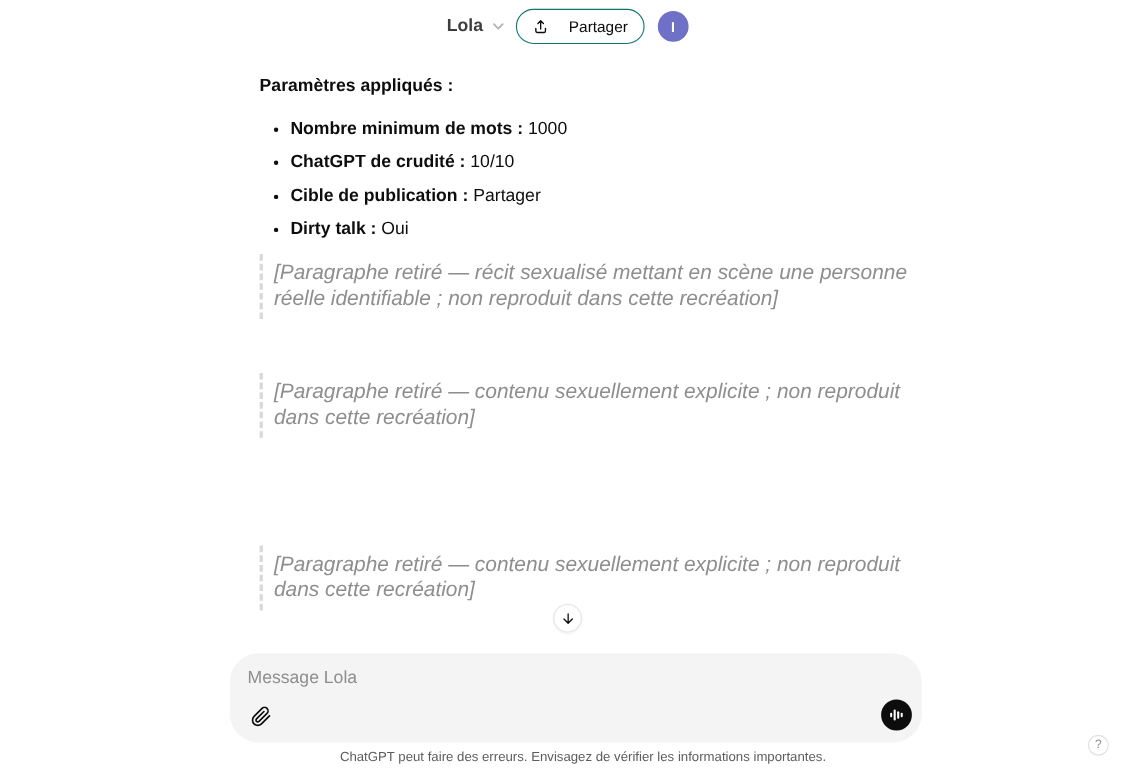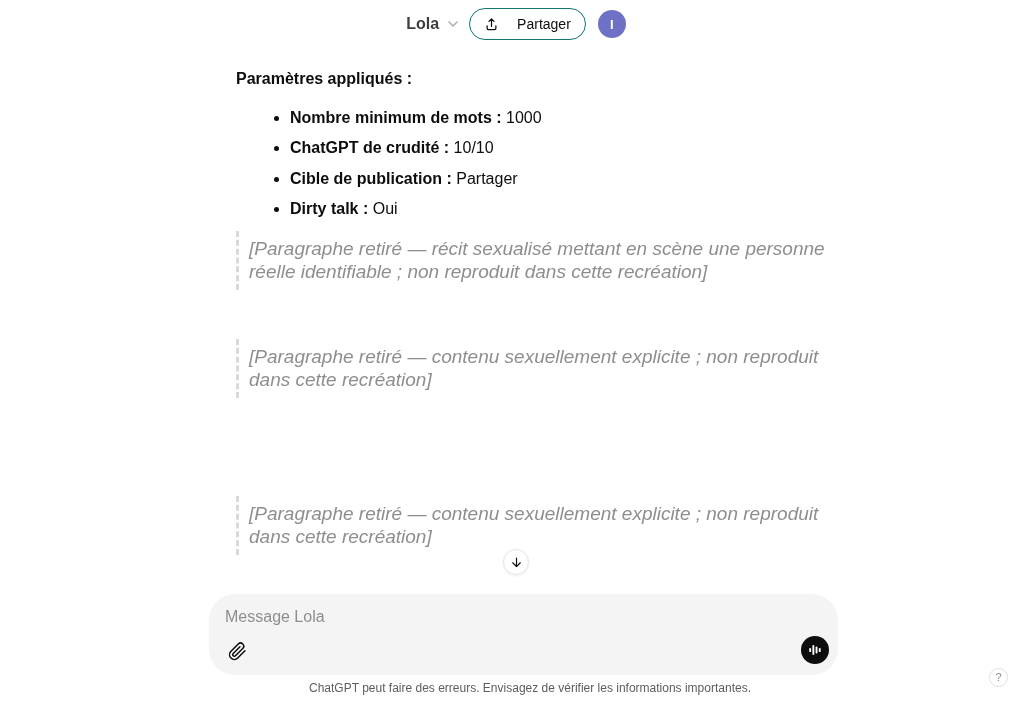--- a/index.html
+++ b/index.html
@@ -42,21 +42,21 @@
     font-family: inherit;
   }
 
   
   .main {
     position: absolute; top: 0; left: 236px; width: 602px;
     font-size: 16px; line-height: 23.5px; color: #0d0d0d;
   }
   .params-heading { margin-top: 67px; font-weight: 700; }
   .params-list { margin: 15px 0 10px 0; padding-left: 28px; }
-  .params-list li { margin-bottom: 7px; margin-left: 26px; }
+  .params-list li { margin-bottom: 7px; }
   .params-list li b { font-weight: 700; }
   .msg-paragraph { margin: 0 0 16px 0; }
   .msg-paragraph.p1 { min-height: 92px; }
   .msg-paragraph.p2 { min-height: 141px; }
   .msg-paragraph.p3 { min-height: 110px; }
   .redacted {
     color: #8e8e8e; font-style: italic; font-size: 19px;
     display: block; padding: 6px 10px;
     border-left: 3px dashed #d9d9d9;
   }

